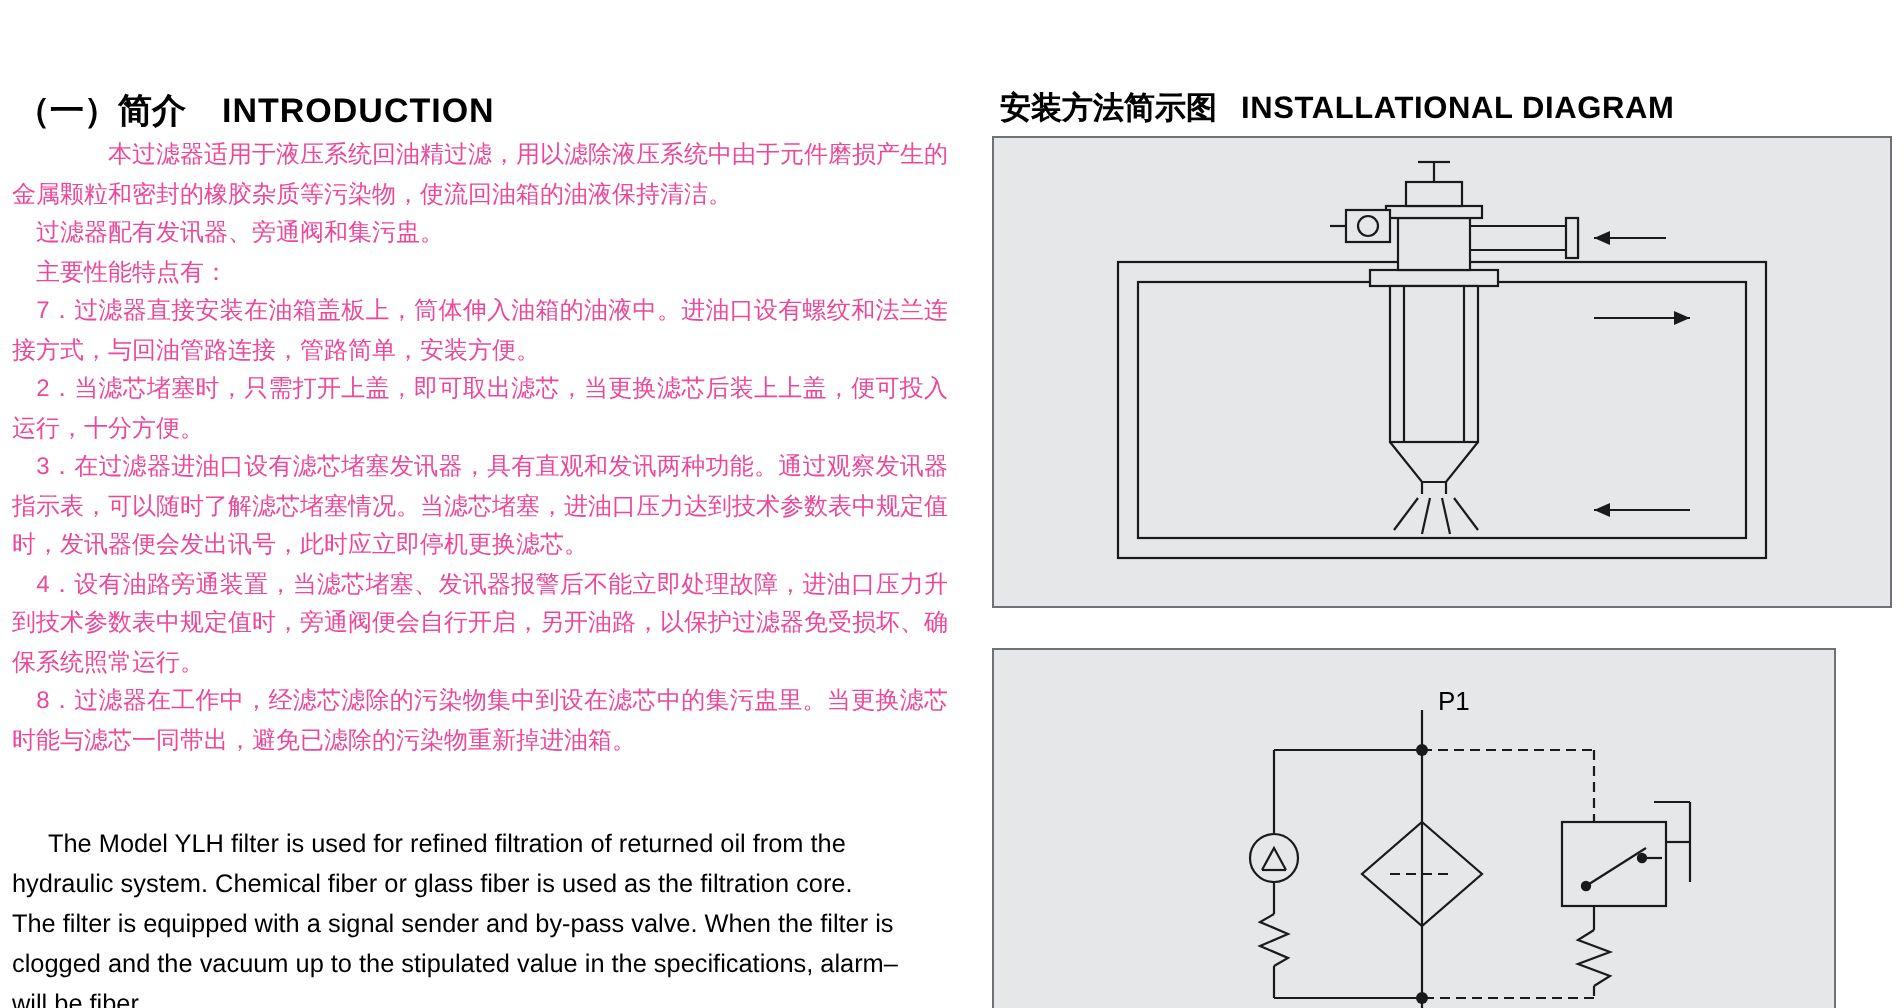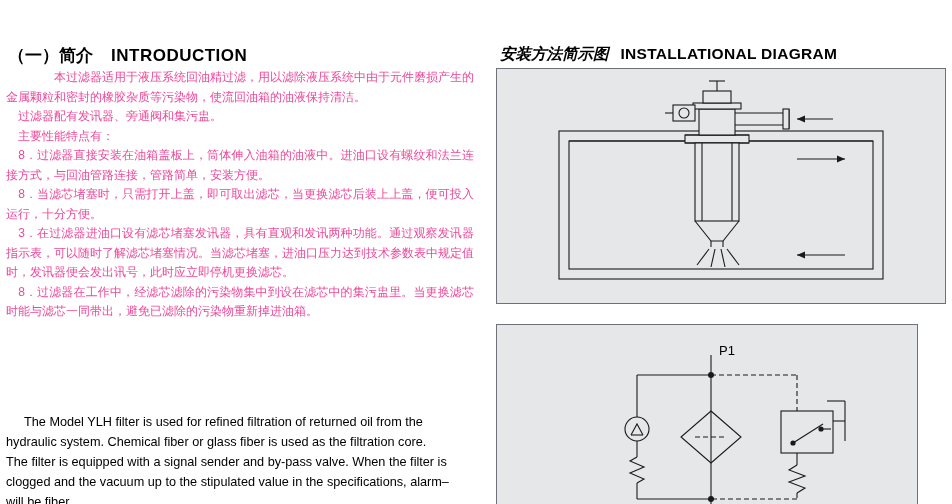--- a/index.html
+++ b/index.html
@@ -87,21 +87,20 @@
     left: 8px;
     top: 4px;
     display: flex;
     align-items: baseline;
     white-space: nowrap;
   }
   .r-head-cn {
     font-size: 15.5px;
     font-weight: bold;
     color: #000;
-    font-style: italic;
   }
   .r-head-en {
     font-size: 15.5px;
     font-weight: bold;
     color: #000;
     margin-left: 12px;
     letter-spacing: 0.3px;
   }
   .panel {
     position: absolute;
@@ -139,23 +138,24 @@
 
     <div class="heading-row">
       <span class="heading-cn">（一）简介</span>
       <span class="heading-en">INTRODUCTION</span>
     </div>
 
     <div id="cn-body">
       <p>　　　　本过滤器适用于液压系统回油精过滤，用以滤除液压系统中由于元件磨损产生的金属颗粒和密封的橡胶杂质等污染物，使流回油箱的油液保持清洁。</p>
       <p>　过滤器配有发讯器、旁通阀和集污盅。</p>
       <p>　主要性能特点有：</p>
-      <p>　8．过滤器直接安装在油箱盖板上，筒体伸入油箱的油液中。进油口设有螺纹和法兰连接方式，与回油管路连接，管路简单，安装方便。</p>
-      <p>　8．当滤芯堵塞时，只需打开上盖，即可取出滤芯，当更换滤芯后装上上盖，便可投入运行，十分方便。</p>
+      <p>　7．过滤器直接安装在油箱盖板上，筒体伸入油箱的油液中。进油口设有螺纹和法兰连接方式，与回油管路连接，管路简单，安装方便。</p>
+      <p>　2．当滤芯堵塞时，只需打开上盖，即可取出滤芯，当更换滤芯后装上上盖，便可投入运行，十分方便。</p>
       <p>　3．在过滤器进油口设有滤芯堵塞发讯器，具有直观和发讯两种功能。通过观察发讯器指示表，可以随时了解滤芯堵塞情况。当滤芯堵塞，进油口压力达到技术参数表中规定值时，发讯器便会发出讯号，此时应立即停机更换滤芯。</p>
+      <p>　4．设有油路旁通装置，当滤芯堵塞、发讯器报警后不能立即处理故障，进油口压力升到技术参数表中规定值时，旁通阀便会自行开启，另开油路，以保护过滤器免受损坏、确保系统照常运行。</p>
       <p>　8．过滤器在工作中，经滤芯滤除的污染物集中到设在滤芯中的集污盅里。当更换滤芯时能与滤芯一同带出，避免已滤除的污染物重新掉进油箱。</p>
     </div>
 
     <div id="en-body">
       <p class="first">The Model YLH filter is used for refined filtration of returned oil from the</p>
       <p>hydraulic system. Chemical fiber or glass fiber is used as the filtration core.</p>
       <p>The filter is equipped with a signal sender and by-pass valve. When the filter is</p>
       <p>clogged and the vacuum up to the stipulated value in the specifications, alarm–</p>
       <p>will be fiber.</p>
     </div>

